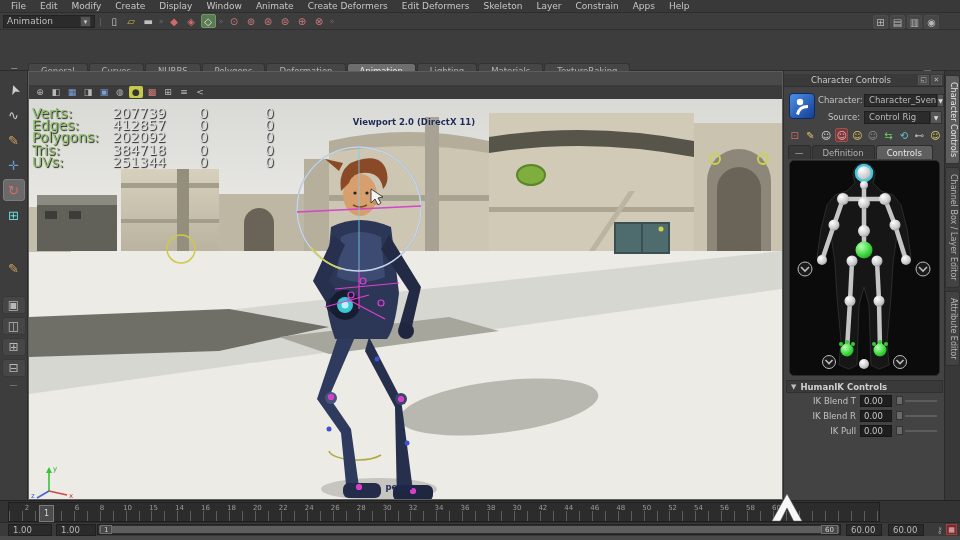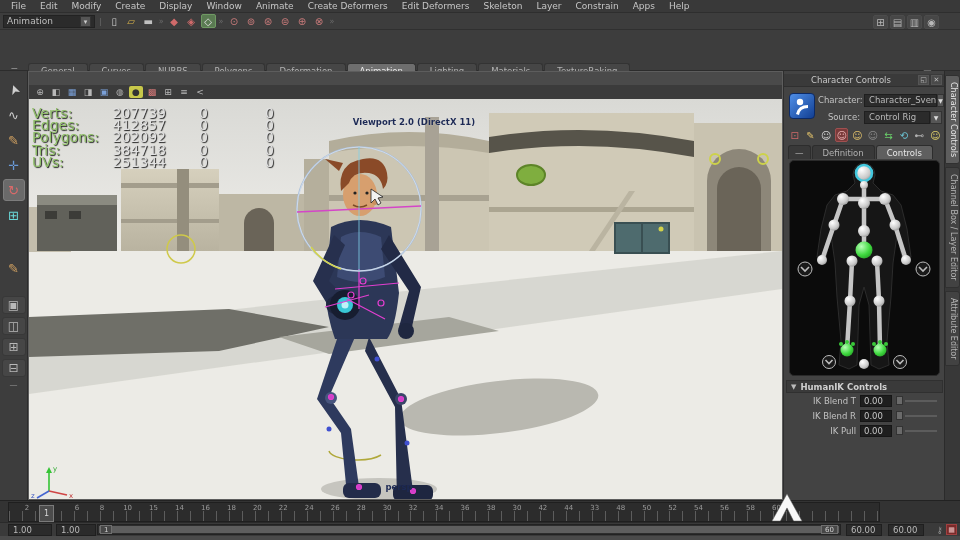--- a/index.html
+++ b/index.html
@@ -582,21 +582,21 @@
           <span>26</span>
           <span>28</span>
           <span>30</span>
           <span>32</span>
           <span>34</span>
           <span>36</span>
           <span>38</span>
           <span>30</span>
           <span>42</span>
           <span>44</span>
-          <span>33</span>
+          <span>46</span>
           <span>48</span>
           <span>50</span>
           <span>52</span>
           <span>54</span>
           <span>56</span>
           <span>58</span>
           <span>60</span>
         </div>
       <div id="curframe" class="abs">1</div>
     </div>

